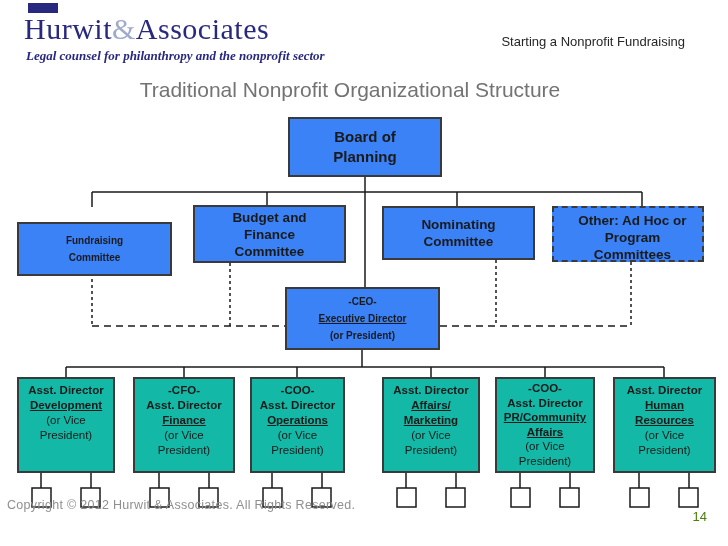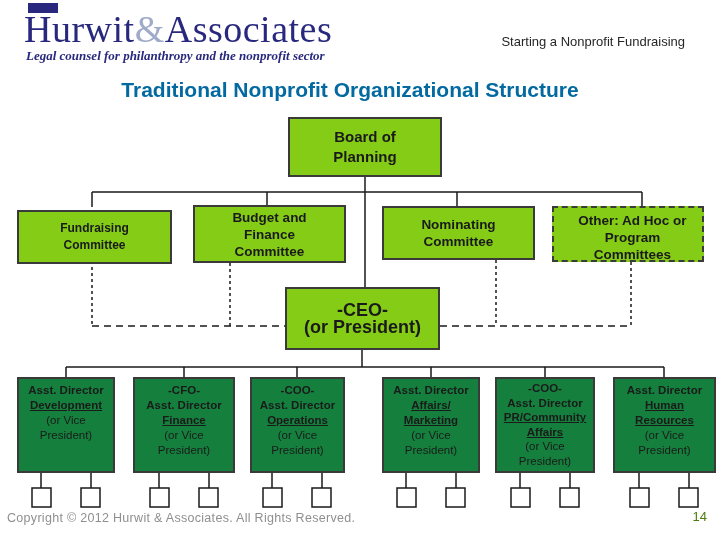--- a/index.html
+++ b/index.html
@@ -3,60 +3,60 @@
 <meta charset="utf-8">
 <style>
   html,body{margin:0;padding:0;background:#fff;}
   .slide{
     position:relative;width:728px;height:546px;background:#ffffff;
     font-family:"Liberation Sans",sans-serif;overflow:hidden;
   }
   
   .logo-bar{position:absolute;left:28px;top:3px;width:30px;height:10px;background:#28287E;}
   .brand{position:absolute;left:24px;top:12px;width:330px;
-    font-family:"Liberation Serif",serif;font-size:38px;color:#28287E;
+    font-family:"Liberation Serif",serif;font-size:30px;color:#28287E;
     letter-spacing:.5px;line-height:34px;white-space:nowrap;}
   .brand .amp{color:#9FABC9;}
   .tagline{position:absolute;left:26px;top:48px;width:330px;
     font-family:"Liberation Serif",serif;font-style:italic;font-weight:bold;
     font-size:13px;color:#28287E;white-space:nowrap;}
   .context{position:absolute;top:34px;right:43px;font-size:13px;color:#262626;}
   
   .title{position:absolute;left:0;top:78px;width:700px;text-align:center;
-    font-size:21px;font-weight:bold;color:#0369a1;}
+    font-size:21px;font-weight:normal;color:#737373;}
   
-  .obox{position:absolute;background:#84cc16;border:2px solid #3a3a3a;box-sizing:border-box;
+  .obox{position:absolute;background:#3b82f6;border:2px solid #3a3a3a;box-sizing:border-box;
     color:#1a1a1a;font-weight:bold;text-align:center;
     display:flex;flex-direction:column;justify-content:center;}
   .obox div{line-height:17px;}
   .board{left:288px;top:117px;width:154px;height:60px;font-size:15px;}
   .board div{line-height:20px;}
-  .cmt-1{left:17px;top:210px;width:155px;height:54px;font-size:12px;}
+  .cmt-1{left:17px;top:222px;width:155px;height:54px;font-size:10px;}
   .cmt-2{left:193px;top:205px;width:153px;height:58px;font-size:13.5px;}
   .cmt-3{left:382px;top:206px;width:153px;height:54px;font-size:13.5px;}
   .cmt-4{left:552px;top:206px;width:152px;height:56px;font-size:13.5px;
     border-style:dashed;text-align:center;padding-left:9px;justify-content:flex-start;padding-top:4px;}
-  .ceo{left:285px;top:287px;width:155px;height:63px;font-size:18px;}
+  .ceo{left:285px;top:287px;width:155px;height:63px;font-size:10px;}
   .u{text-decoration:underline;}
-  .dbox{position:absolute;top:377px;height:96px;background:#15803d;border:2px solid #3a3a3a;
+  .dbox{position:absolute;top:377px;height:96px;background:#14b8a6;border:2px solid #3a3a3a;
     box-sizing:border-box;color:#1a1a1a;text-align:center;font-size:11.5px;
     padding-top:4px;}
   .dbox div{line-height:15px;}
   .dbox .b{font-weight:bold;}
   .d1{left:17px;width:98px;}
   .d2{left:133px;width:102px;}
   .d3{left:250px;width:95px;}
   .d4{left:382px;width:98px;}
   .d5{left:495px;width:100px;padding-top:2px;}
   .d5 div{line-height:14.5px;}
   .d6{left:613px;width:103px;}
   
   svg.wires{position:absolute;left:0;top:0;width:728px;height:546px;}
   
-  .copyright{position:absolute;left:7px;top:511px;font-size:12.5px;color:#8F8F8F;letter-spacing:.3px;}
+  .copyright{position:absolute;left:7px;top:498px;font-size:12.5px;color:#8F8F8F;letter-spacing:.3px;}
   .pagenum{position:absolute;right:21px;top:509px;font-size:13px;color:#4d7c0f;}
 </style>
 </head>
 <body>
 
 <div class="slide">
 
   <div class="logo-bar"></div>
   <div class="brand"><span>Hurwit</span><span class="amp">&amp;</span><span>Associates</span></div>
   <div class="tagline">Legal counsel for philanthropy and the nonprofit sector</div>
@@ -123,20 +123,21 @@
     <div>Committee</div>
   </div>
   <div class="obox cmt-4">
     <div>Other: Ad Hoc or</div>
     <div>Program</div>
     <div>Committees</div>
   </div>
 
   <div class="obox ceo">
     <div>-CEO-</div>
+    <div class="u">Executive Director</div>
     <div>(or President)</div>
   </div>
 
   <div class="dbox d1">
     <div class="b">Asst. Director</div>
     <div class="b u">Development</div>
     <div>(or Vice</div>
     <div>President)</div>
   </div>
   <div class="dbox d2">

